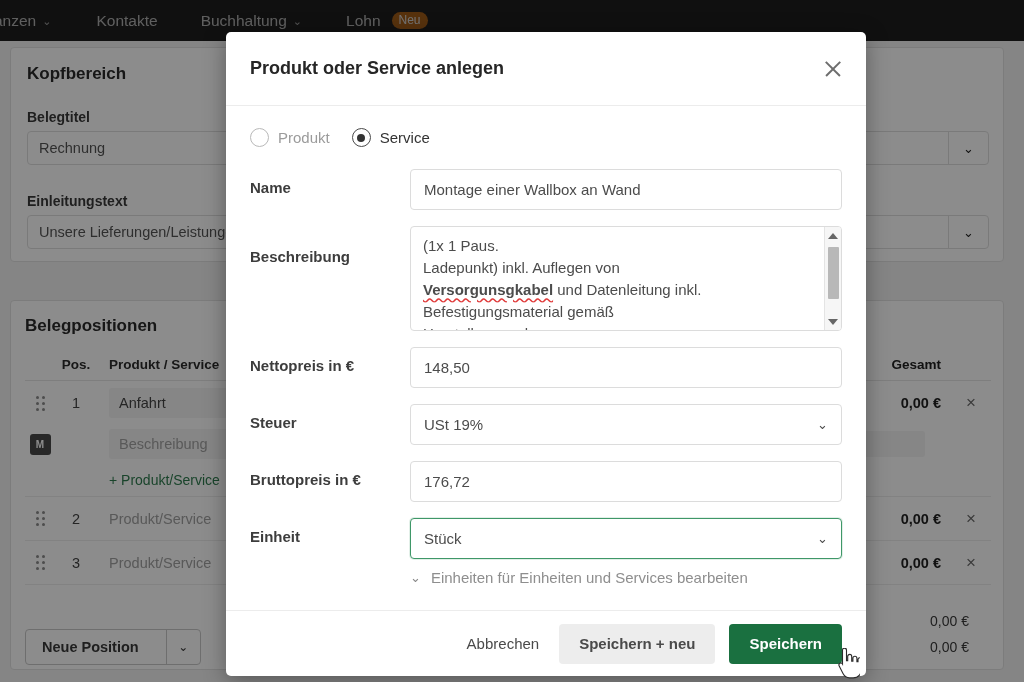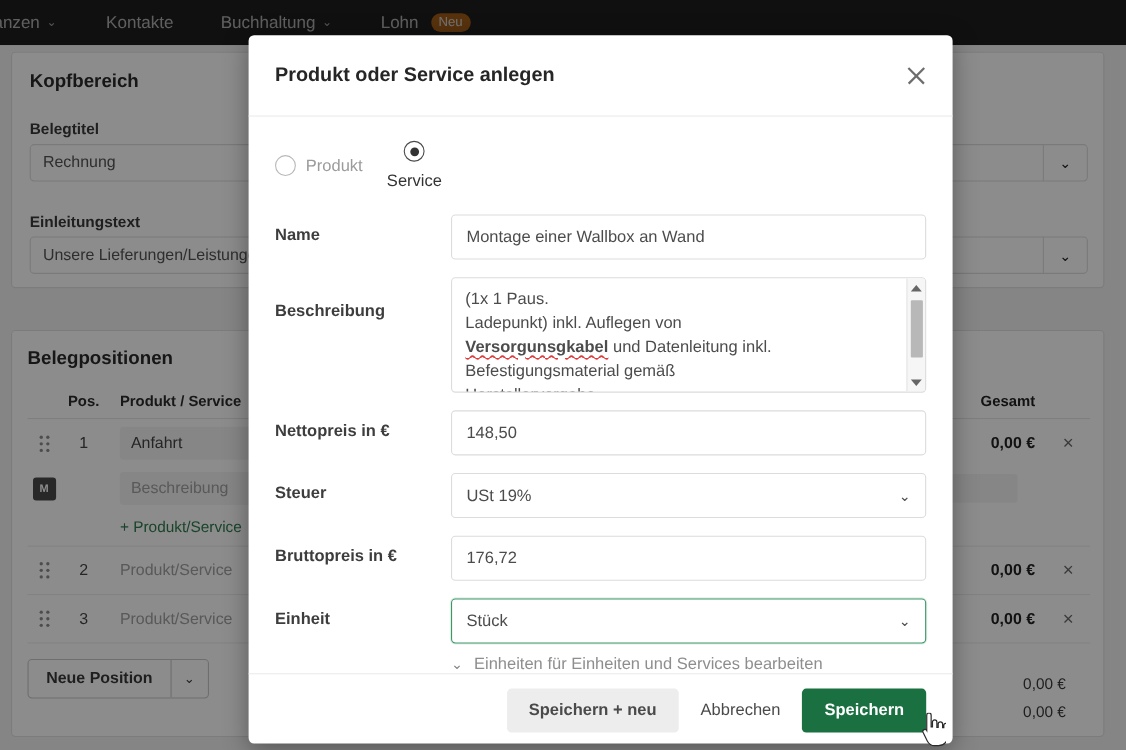--- a/index.html
+++ b/index.html
@@ -161,21 +161,21 @@
   .radio-opt { display: flex; align-items: center; gap: 9px; cursor: pointer; }
   .radio-circle {
     width: 19px; height: 19px; border-radius: 50%;
     border: 1.5px solid #b9b9b9; background: #fff;
     display: flex; align-items: center; justify-content: center; flex: none;
   }
   .radio-opt.on .radio-circle { border-color: #4a4a4a; }
   .radio-dot { width: 8px; height: 8px; border-radius: 50%; background: #333; }
   .radio-label { font-size: 15px; color: #9b9b9b; }
   .radio-opt.on .radio-label { color: #333; }
-  .radio-opt + .radio-opt { margin-left: 10px; flex-direction: column; }
+  .radio-opt + .radio-opt { margin-left: 10px; }
 
   .frow { display: flex; align-items: flex-start; margin-bottom: 16px; }
   .frow .lab {
     width: 160px; flex: none; font-size: 15px; font-weight: bold;
     color: #3d3d3d; padding-top: 10px;
   }
   .ctl { flex: 1; position: relative; }
   .inp {
     width: 100%; height: 41px;
     border: 1px solid #dcdcdc; border-radius: 4px; background: #fff;
@@ -374,21 +374,21 @@
           </div>
           <div class="c-pos">3</div>
           <div class="c-prod muted">
             <span>Produkt/Service</span>
           </div>
           <div class="c-total">0,00 €</div>
           <div class="c-x">×</div>
         </div>
       </div>
 
-      <div class="btn-outline" style="left:14px; top:298px;">
+      <div class="btn-outline" style="left:14px; top:328px;gap:11px;">
         <span class="lbl">Neue Position</span>
         <span class="cv">⌄</span>
       </div>
 
       <div class="sum-line" style="top:312px;">0,00 €</div>
       <div class="sum-line" style="top:338px;">0,00 €</div>
     </div>
 
   </div>
 </div>
@@ -484,21 +484,21 @@
     </div>
 
     <div id="units-link">
       <span class="chev">⌄</span>
       <span class="txt">Einheiten für Einheiten und Services bearbeiten</span>
     </div>
 
   </div>
 
   <div id="modal-footer">
+    <button class="btn" id="btn-cancel">Abbrechen</button>
     <button class="btn" id="btn-save-new">Speichern + neu</button>
-    <button class="btn" id="btn-cancel">Abbrechen</button>
     <button class="btn" id="btn-save">Speichern</button>
   </div>
 </div>
 
 <svg id="cursor" viewBox="0 0 26 32">
   <path d="M8.5 2.2c0-1.2.9-2.1 2-2.1s2 .9 2 2.1v10.6h1.2V8.4c0-1.1.9-2 2-2s2 .9 2 2v4.8h1.2v-3c0-1.1.9-2 2-2s2 .9 2 2v3.4h1.1v-2c0-1 .8-1.9 1.9-1.9v0c1 0 1.9.8 1.9 1.9v8.6c0 5.4-3.4 9.7-8.6 9.7h-3.6c-3.3 0-5.2-1.6-6.6-4.3L5.2 18c-.5-1-.2-2.2.8-2.7.9-.5 2-.2 2.5.7v-13.8z" fill="#ffffff" stroke="#2b2b2b" stroke-width="1.1"></path>
 </svg>
 
 </body></html>

